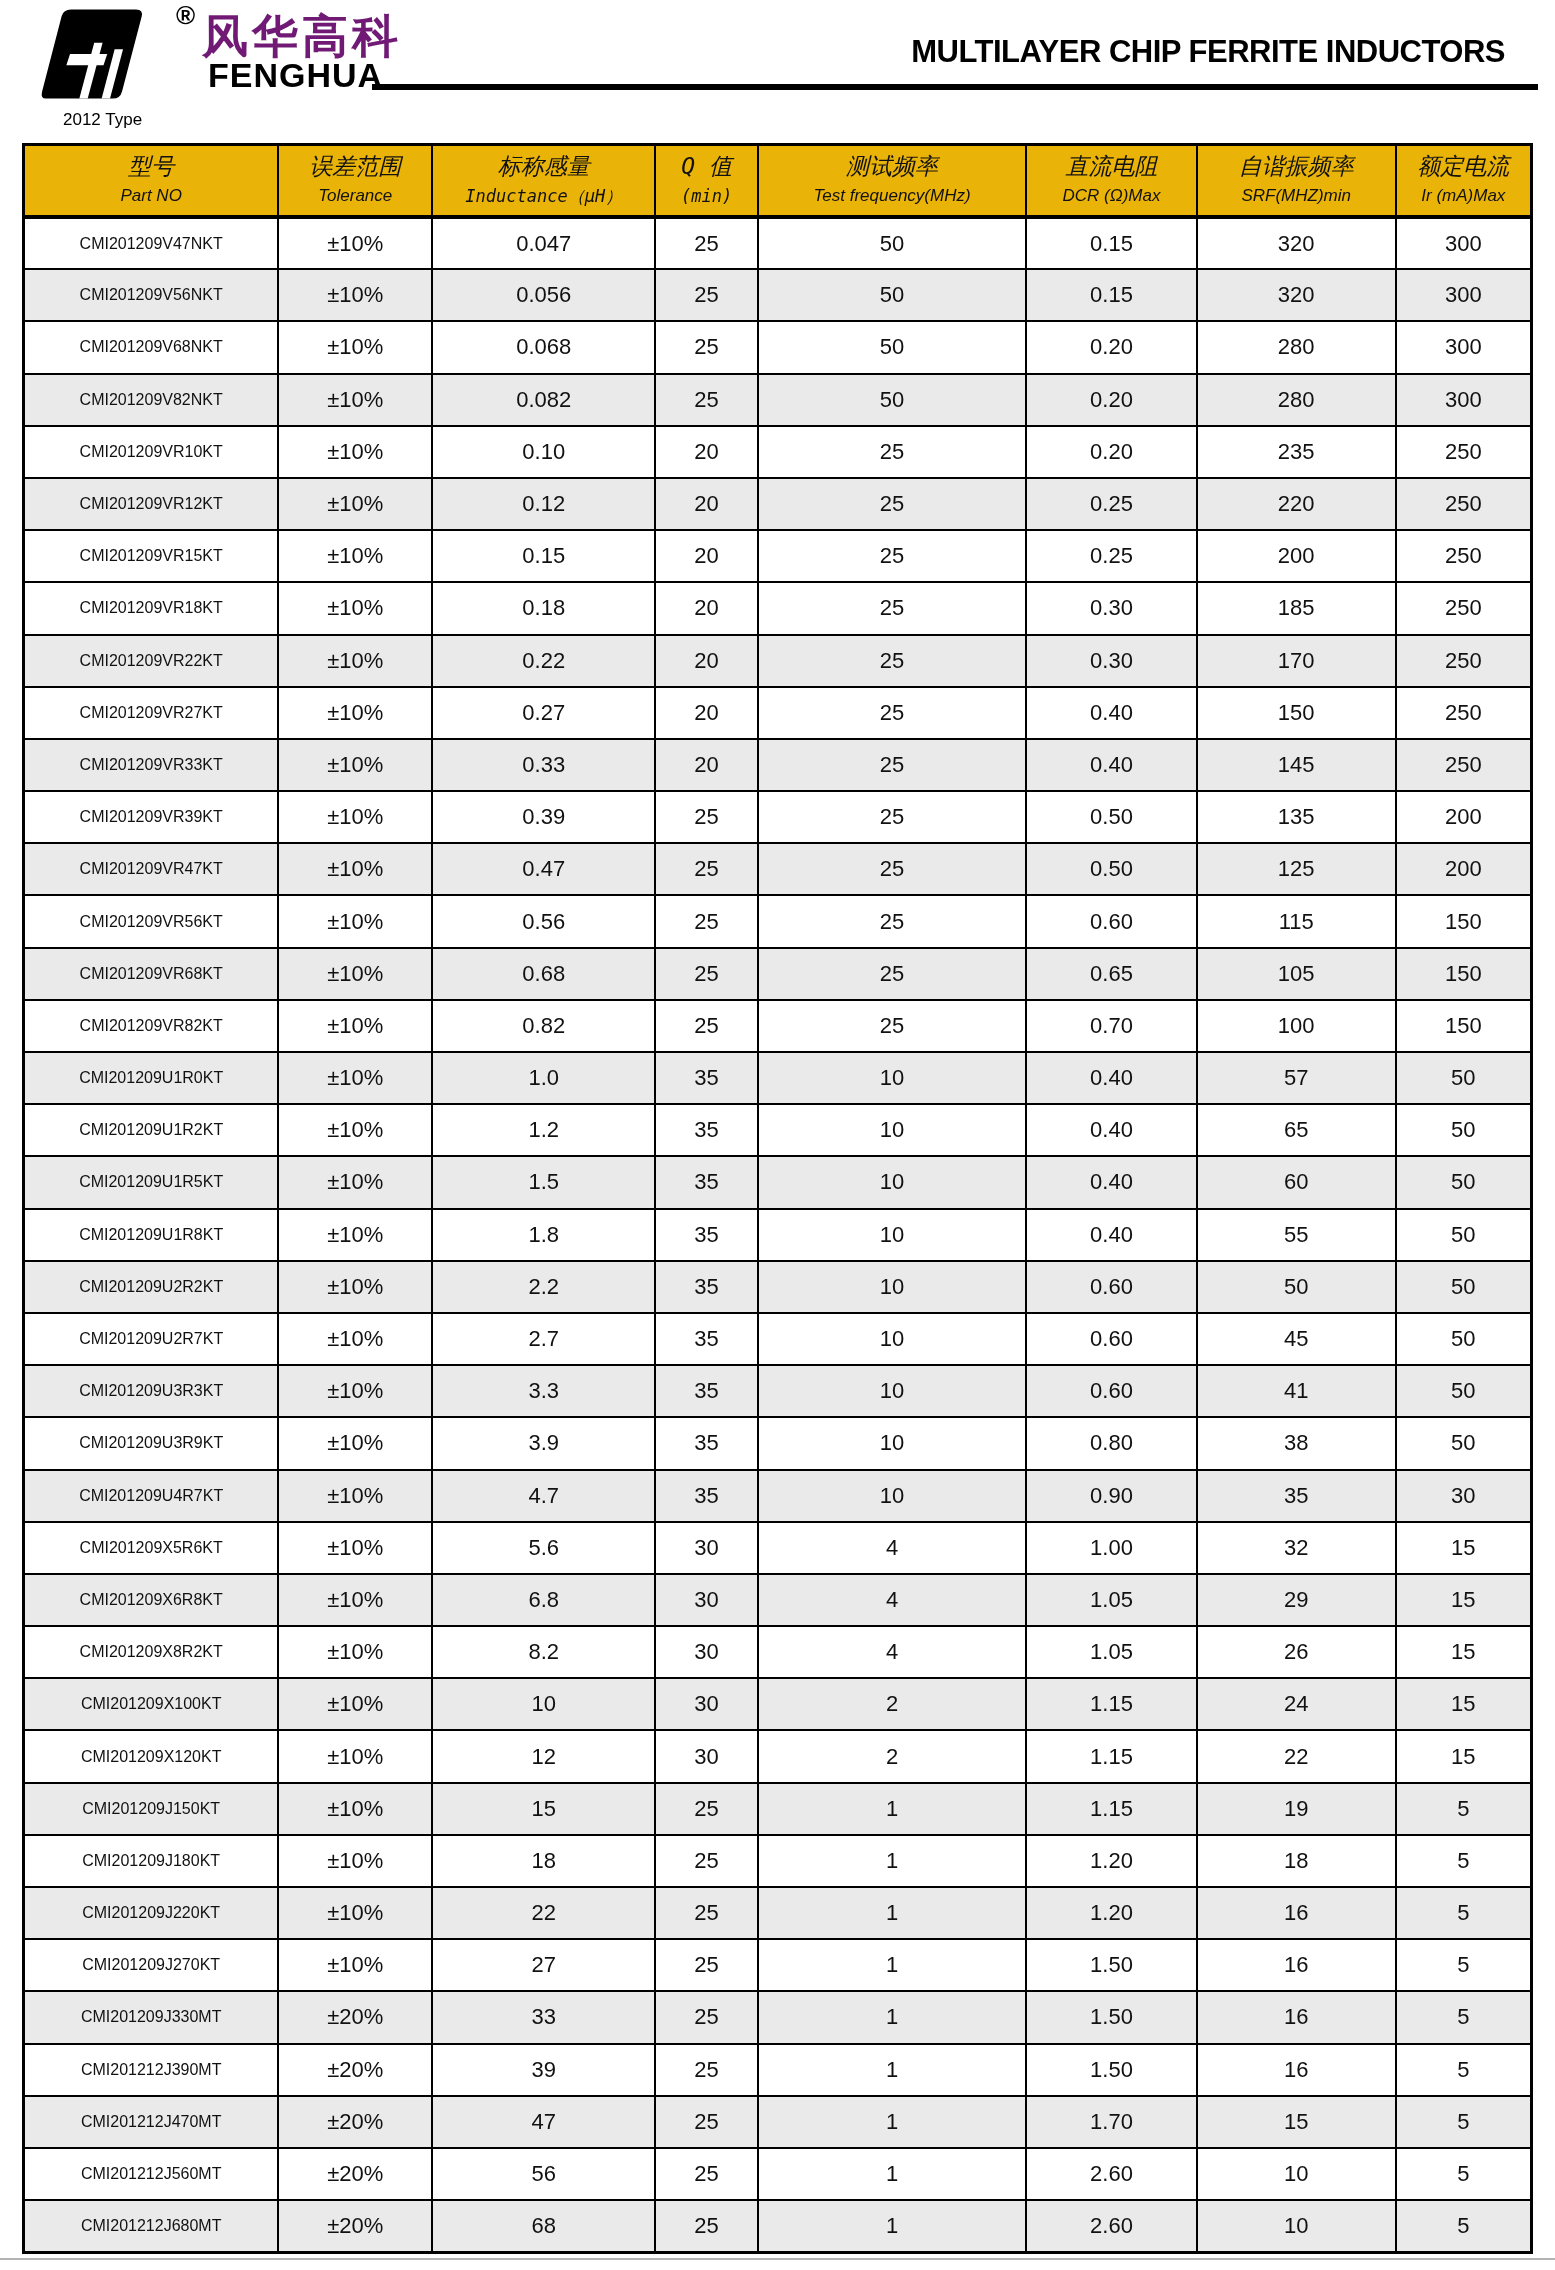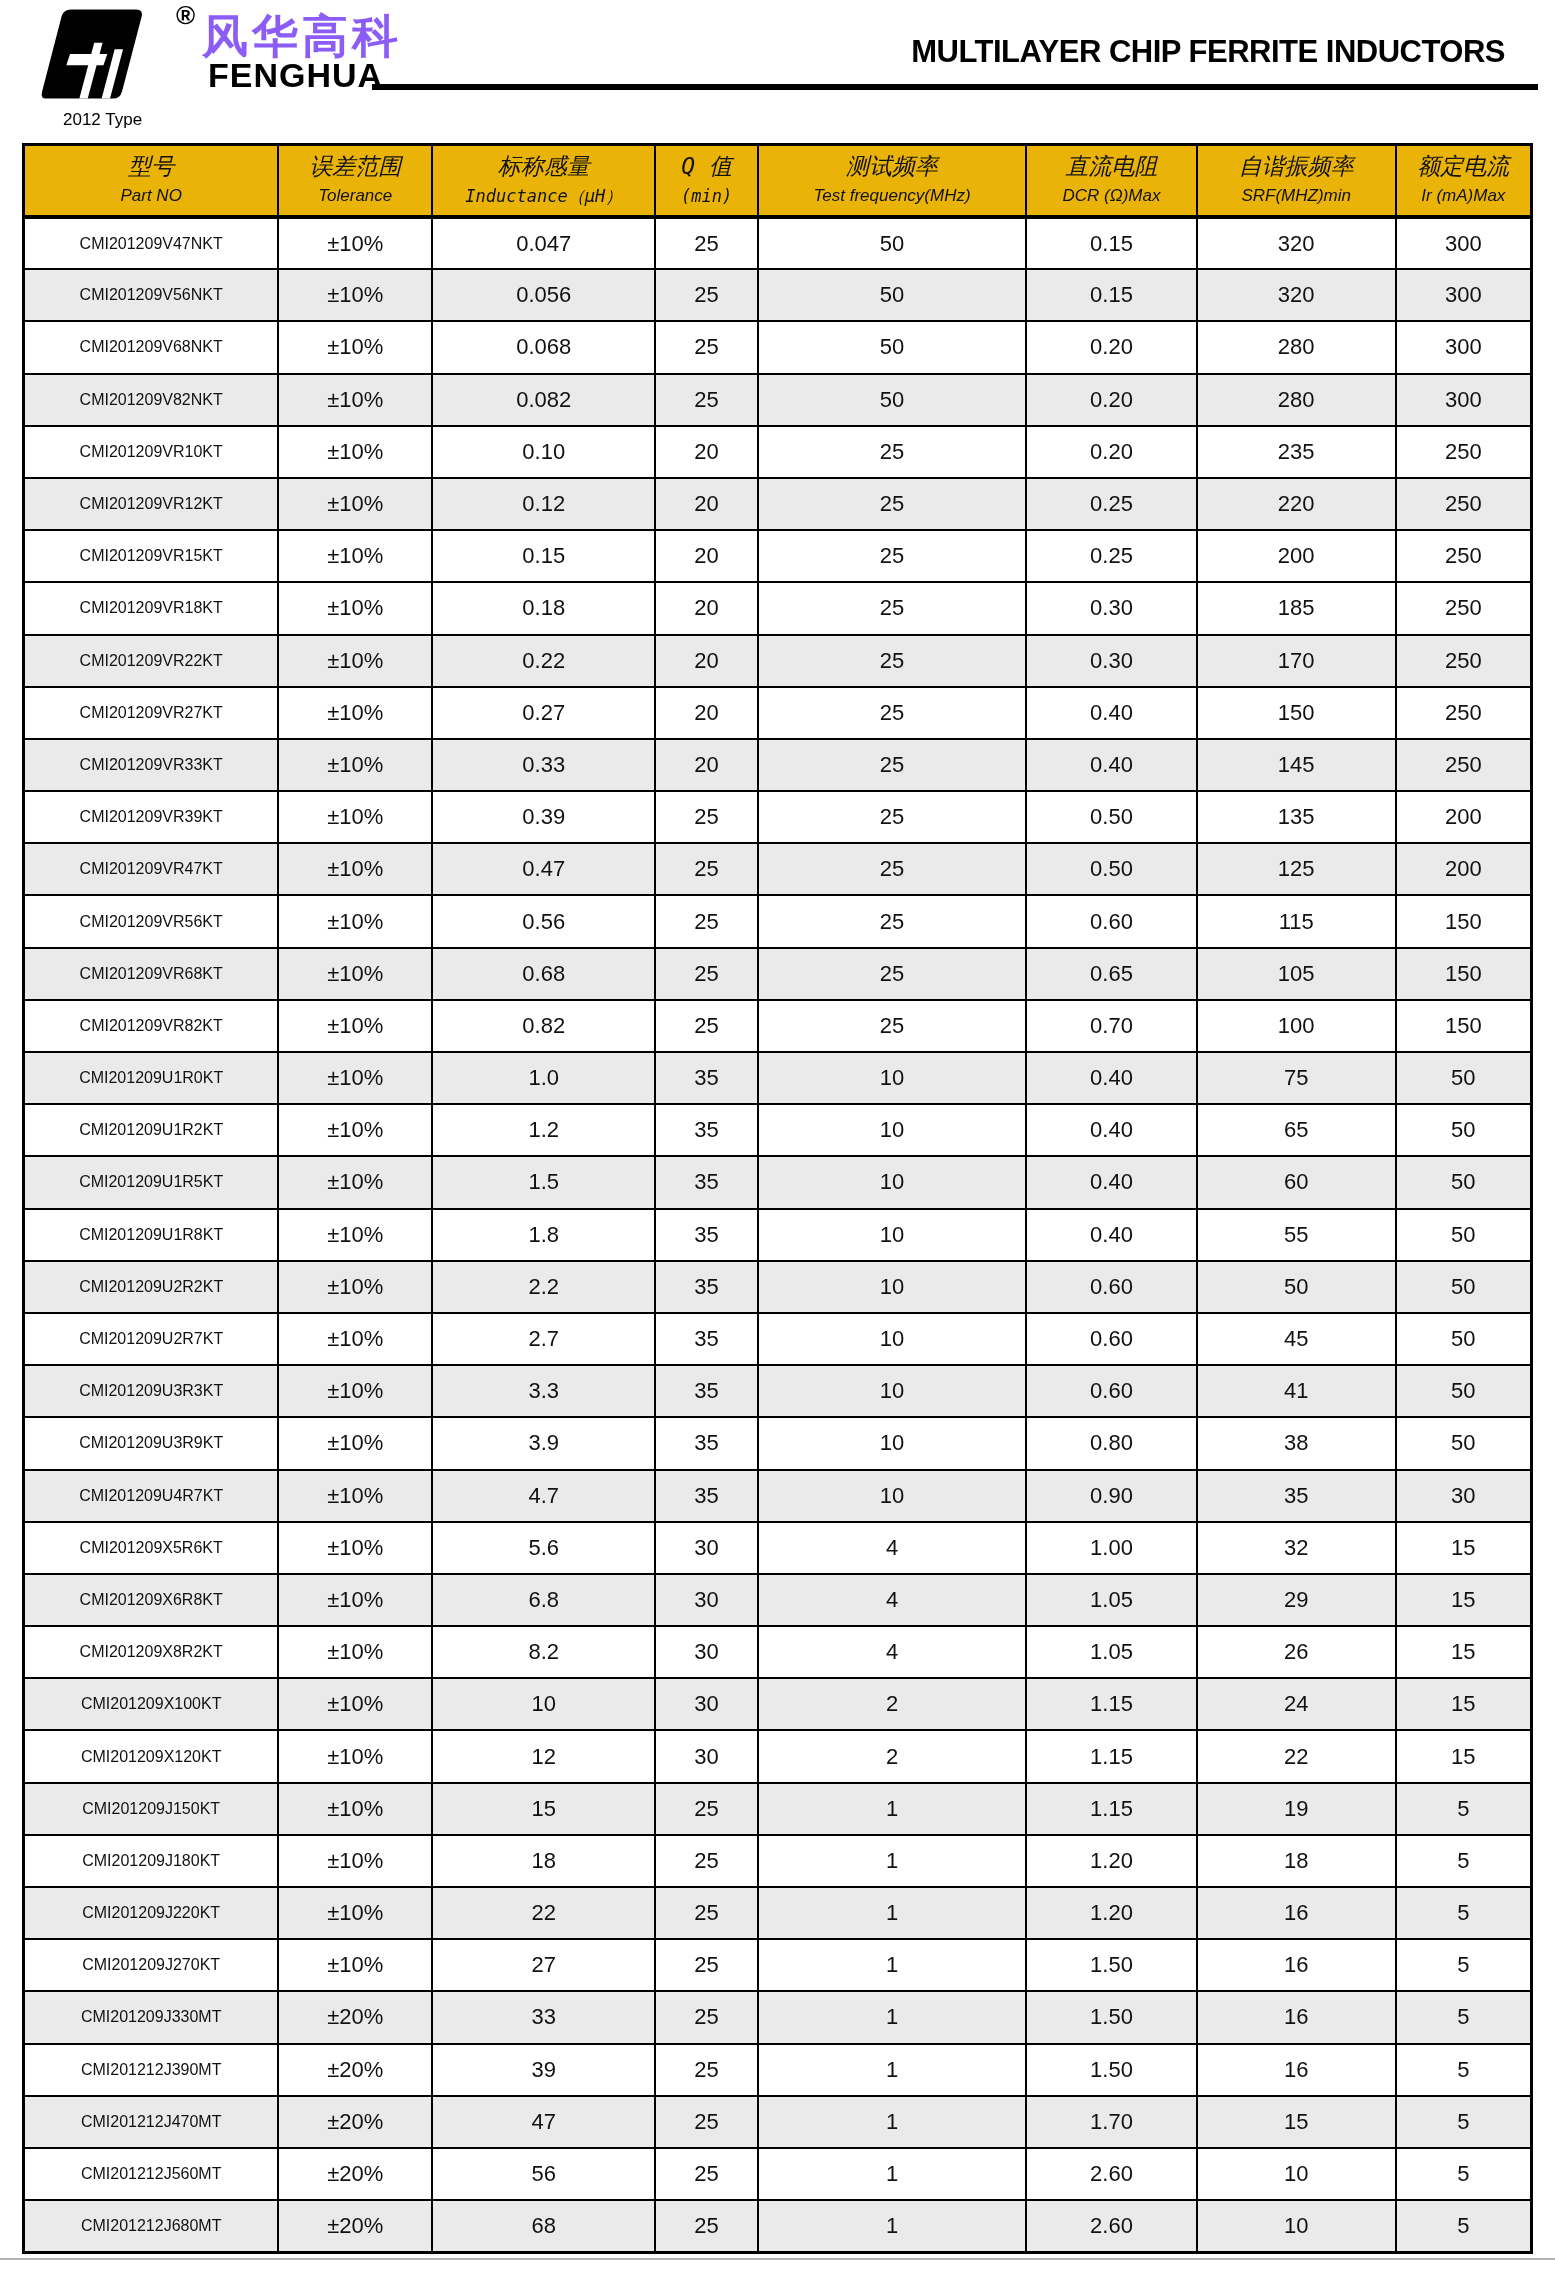--- a/index.html
+++ b/index.html
@@ -1,21 +1,21 @@
 <!DOCTYPE html>
 <html><head>
 <meta charset="utf-8">
 <style>
   html,body{margin:0;padding:0;background:#fff;}
   .page{position:relative;width:1555px;height:2270px;background:#fff;overflow:hidden;
         font-family:"Liberation Sans",sans-serif;color:#111;}
   
   .emblem{position:absolute;left:18px;top:6px;width:158px;height:96px;}
   .regmark{position:absolute;left:176px;top:0px;font-size:26px;font-weight:bold;color:#000;}
-  .brand-cn{position:absolute;left:202px;top:6px;font-size:46px;font-weight:900;letter-spacing:4px;color:#8b5cf6;
+  .brand-cn{position:absolute;left:202px;top:6px;font-size:46px;font-weight:900;letter-spacing:4px;color:#701a75;
             font-family:"Liberation Sans",sans-serif;}
   .brand-en{position:absolute;left:208px;top:56px;font-size:34px;font-weight:bold;letter-spacing:1px;color:#000;}
   .doc-title{position:absolute;right:50px;top:34px;font-size:31px;font-weight:bold;letter-spacing:-0.5px;color:#000;}
   .rule{position:absolute;left:372px;top:84px;width:1166px;height:6px;background:#000;}
   
   .section-label{position:absolute;left:63px;top:110px;font-size:17px;color:#000;}
   
   table.spec{position:absolute;left:22px;top:143px;width:1511px;border-collapse:collapse;table-layout:fixed;
              border:3px solid #000;}
   table.spec th,table.spec td{border:2px solid #000;text-align:center;vertical-align:middle;
@@ -257,21 +257,21 @@
           <td class="val">100</td>
           <td class="val">150</td>
         </tr>
         <tr class="shaded">
           <td class="part-col">CMI201209U1R0KT</td>
           <td class="val">±10%</td>
           <td class="val">1.0</td>
           <td class="val">35</td>
           <td class="val">10</td>
           <td class="val">0.40</td>
-          <td class="val">75</td>
+          <td class="val">57</td>
           <td class="val">50</td>
         </tr>
         <tr>
           <td class="part-col">CMI201209U1R2KT</td>
           <td class="val">±10%</td>
           <td class="val">1.2</td>
           <td class="val">35</td>
           <td class="val">10</td>
           <td class="val">0.40</td>
           <td class="val">65</td>

